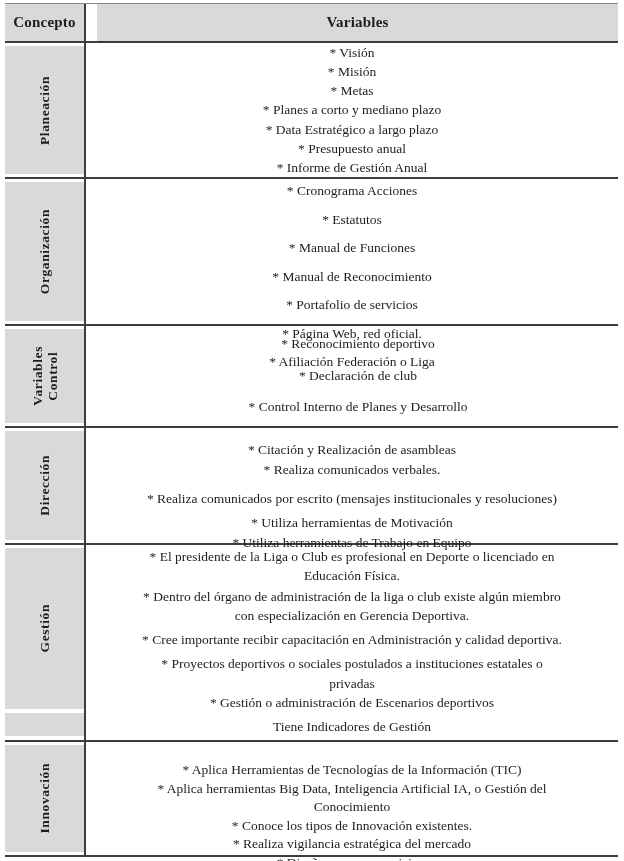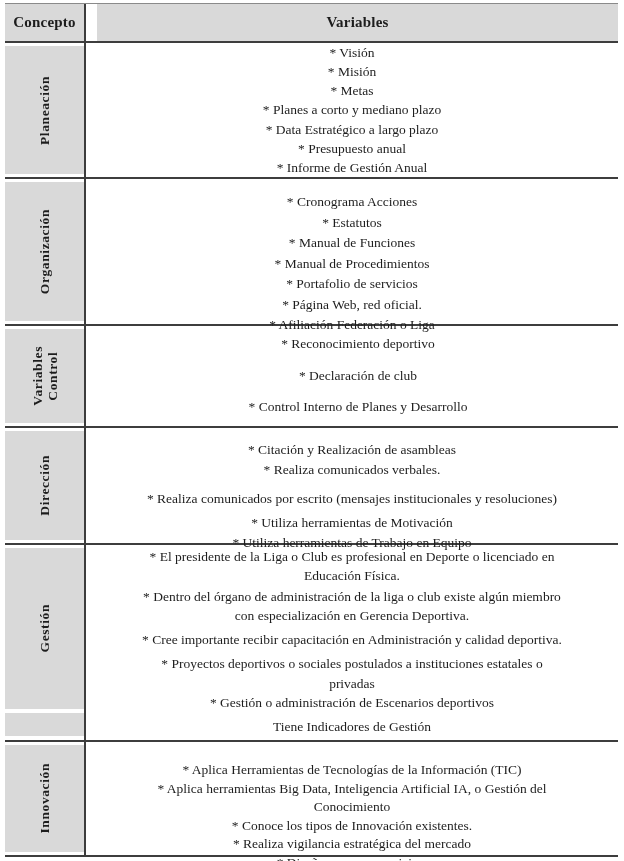--- a/index.html
+++ b/index.html
@@ -41,21 +41,21 @@
   .vcell {
     flex:1; display:flex; flex-direction:column; align-items:center;
     text-align:center; font-size:13.5px; min-width:0;
   }
   .item { white-space:pre-line; width:100%; }
 
   
   .sec-planeacion   { height:134px; }
   .sec-planeacion .vcell   { line-height:19.15px; }
   .sec-organizacion { height:145px; }
-  .sec-organizacion .vcell { line-height:20.5px; padding-top:13px; box-sizing:border-box; }
+  .sec-organizacion .vcell { line-height:20.5px; padding-top:2px; box-sizing:border-box;gap:8px; }
   .sec-control      { height:100px; }
   .sec-control .vcell { line-height:19px; padding:8px 0 10px; box-sizing:border-box; justify-content:space-between;margin-left:12px; }
   .sec-direccion    { height:115px; }
   .sec-direccion .vcell { line-height:20px; padding-top:12px; box-sizing:border-box; }
   .sec-direccion .item.gap-md { margin:9px 0 4px; }
   .sec-gestion      { height:195px; }
   .sec-gestion .vcell { padding:0; }
   .gmain { height:167px; display:flex; flex-direction:column; align-items:center; width:100%;
            line-height:19.3px; padding-top:2px; box-sizing:border-box; }
   .gmain .item.gap-sm { margin-top:1px; }
@@ -96,21 +96,21 @@
     <div class="sec sec-organizacion">
       <div class="ccell">
         <div class="cfill">
           <div class="clabel">Organización</div>
         </div>
       </div>
       <div class="vcell">
         <div class="item">* Cronograma Acciones</div>
         <div class="item">* Estatutos</div>
         <div class="item">* Manual de Funciones</div>
-        <div class="item">* Manual de Procedimientos</div>
+        <div class="item">* Manual de Reconocimiento</div>
         <div class="item">* Portafolio de servicios</div>
         <div class="item">* Página Web, red oficial.</div>
         <div class="item">* Afiliación Federación o Liga</div>
       </div>
     </div>
 
     <div class="sec sec-control">
       <div class="ccell">
         <div class="cfill">
           <div class="clabel">Variables

